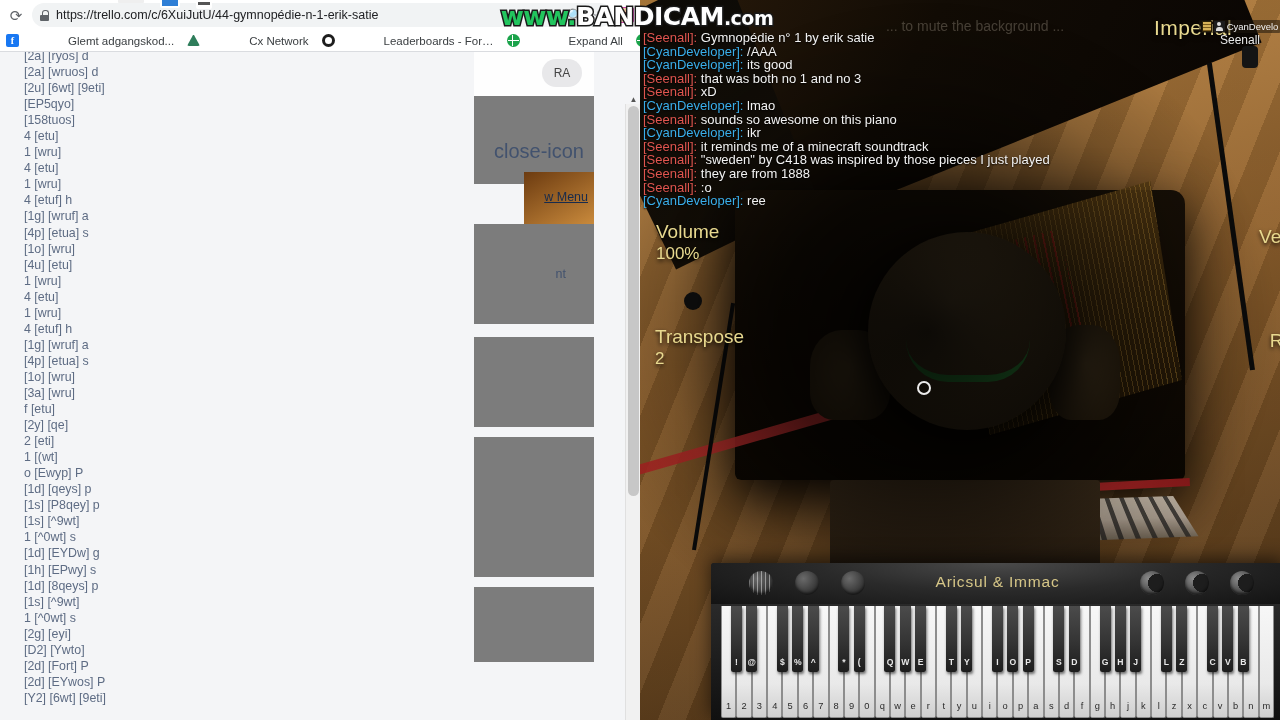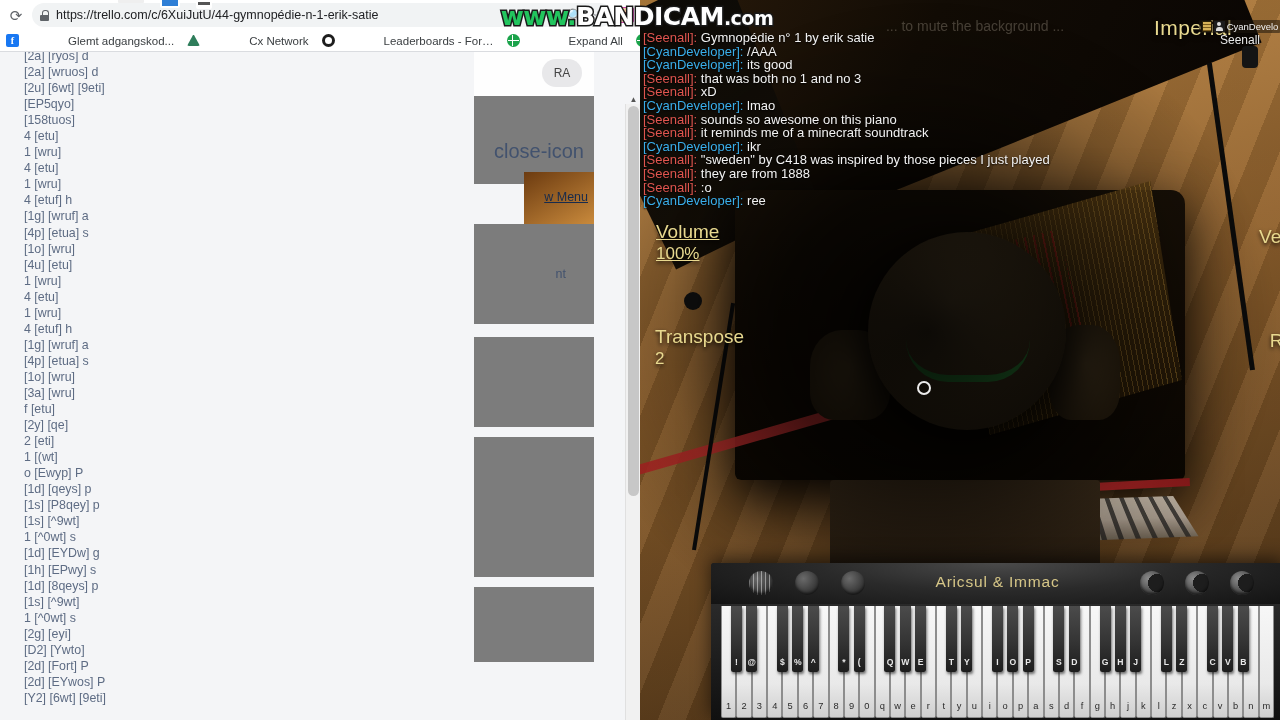--- a/index.html
+++ b/index.html
@@ -279,21 +279,21 @@
     font-family:"Liberation Sans", sans-serif; font-weight:normal;
   }
   .chat-line { margin-bottom:.4px; text-shadow:0 1px 2px rgba(0,0,0,.95); }
   .chat-user { display:inline; }
   .chat-msg { color:#f2f2f2; display:inline; }
 
   
   .hud { position:absolute; color:#e8d98f; text-shadow:0 2px 4px rgba(0,0,0,.9); }
   .hud-title { font-size:19px; line-height:22px; }
   .hud-value { font-size:17px; line-height:21px; }
-  .hud-volume { left:16px; top:221px;text-decoration:underline; }
+  .hud-volume { left:16px; top:221px; }
   .hud-transpose { left:15px; top:326px; }
   .hud-velocity { right:-16px; top:226px; text-align:left; }
   .hud-reverb { right:-14px; top:330px; text-align:left; }
 
   
   .kbd-widget {
     position:absolute; left:71px; top:563px; width:573px; height:157px;
     background: linear-gradient(180deg,#1c1c1c 0%, #2b2b2b 22%, #101010 100%);
     border-radius:3px 3px 0 0;
     box-shadow: 0 -4px 18px rgba(0,0,0,.6);
@@ -526,22 +526,22 @@
   </div>
 
   <div class="chat" id="chat-box">
       <div class="chat-line"><span class="chat-user" style="color: rgb(224, 85, 79);">[Seenall]:</span><span class="chat-msg">&nbsp;Gymnopédie n° 1 by erik satie</span></div>
       <div class="chat-line"><span class="chat-user" style="color: rgb(58, 174, 234);">[CyanDeveloper]:</span><span class="chat-msg">&nbsp;/AAA</span></div>
       <div class="chat-line"><span class="chat-user" style="color: rgb(58, 174, 234);">[CyanDeveloper]:</span><span class="chat-msg">&nbsp;its good</span></div>
       <div class="chat-line"><span class="chat-user" style="color: rgb(224, 85, 79);">[Seenall]:</span><span class="chat-msg">&nbsp;that was both no 1 and no 3</span></div>
       <div class="chat-line"><span class="chat-user" style="color: rgb(224, 85, 79);">[Seenall]:</span><span class="chat-msg">&nbsp;xD</span></div>
       <div class="chat-line"><span class="chat-user" style="color: rgb(58, 174, 234);">[CyanDeveloper]:</span><span class="chat-msg">&nbsp;lmao</span></div>
       <div class="chat-line"><span class="chat-user" style="color: rgb(224, 85, 79);">[Seenall]:</span><span class="chat-msg">&nbsp;sounds so awesome on this piano</span></div>
+      <div class="chat-line"><span class="chat-user" style="color: rgb(58, 174, 234);">[CyanDeveloper]:</span><span class="chat-msg">&nbsp;ikr</span></div>
       <div class="chat-line"><span class="chat-user" style="color: rgb(224, 85, 79);">[Seenall]:</span><span class="chat-msg">&nbsp;it reminds me of a minecraft soundtrack</span></div>
-      <div class="chat-line"><span class="chat-user" style="color: rgb(58, 174, 234);">[CyanDeveloper]:</span><span class="chat-msg">&nbsp;ikr</span></div>
       <div class="chat-line"><span class="chat-user" style="color: rgb(224, 85, 79);">[Seenall]:</span><span class="chat-msg">&nbsp;"sweden" by C418 was inspired by those pieces I just played</span></div>
       <div class="chat-line"><span class="chat-user" style="color: rgb(224, 85, 79);">[Seenall]:</span><span class="chat-msg">&nbsp;they are from 1888</span></div>
       <div class="chat-line"><span class="chat-user" style="color: rgb(224, 85, 79);">[Seenall]:</span><span class="chat-msg">&nbsp;:o</span></div>
       <div class="chat-line"><span class="chat-user" style="color: rgb(58, 174, 234);">[CyanDeveloper]:</span><span class="chat-msg">&nbsp;ree</span></div>
     </div>
 
   <div class="hud hud-volume">
     <div class="hud-title">Volume</div>
     <div class="hud-value">100%</div>
   </div>

